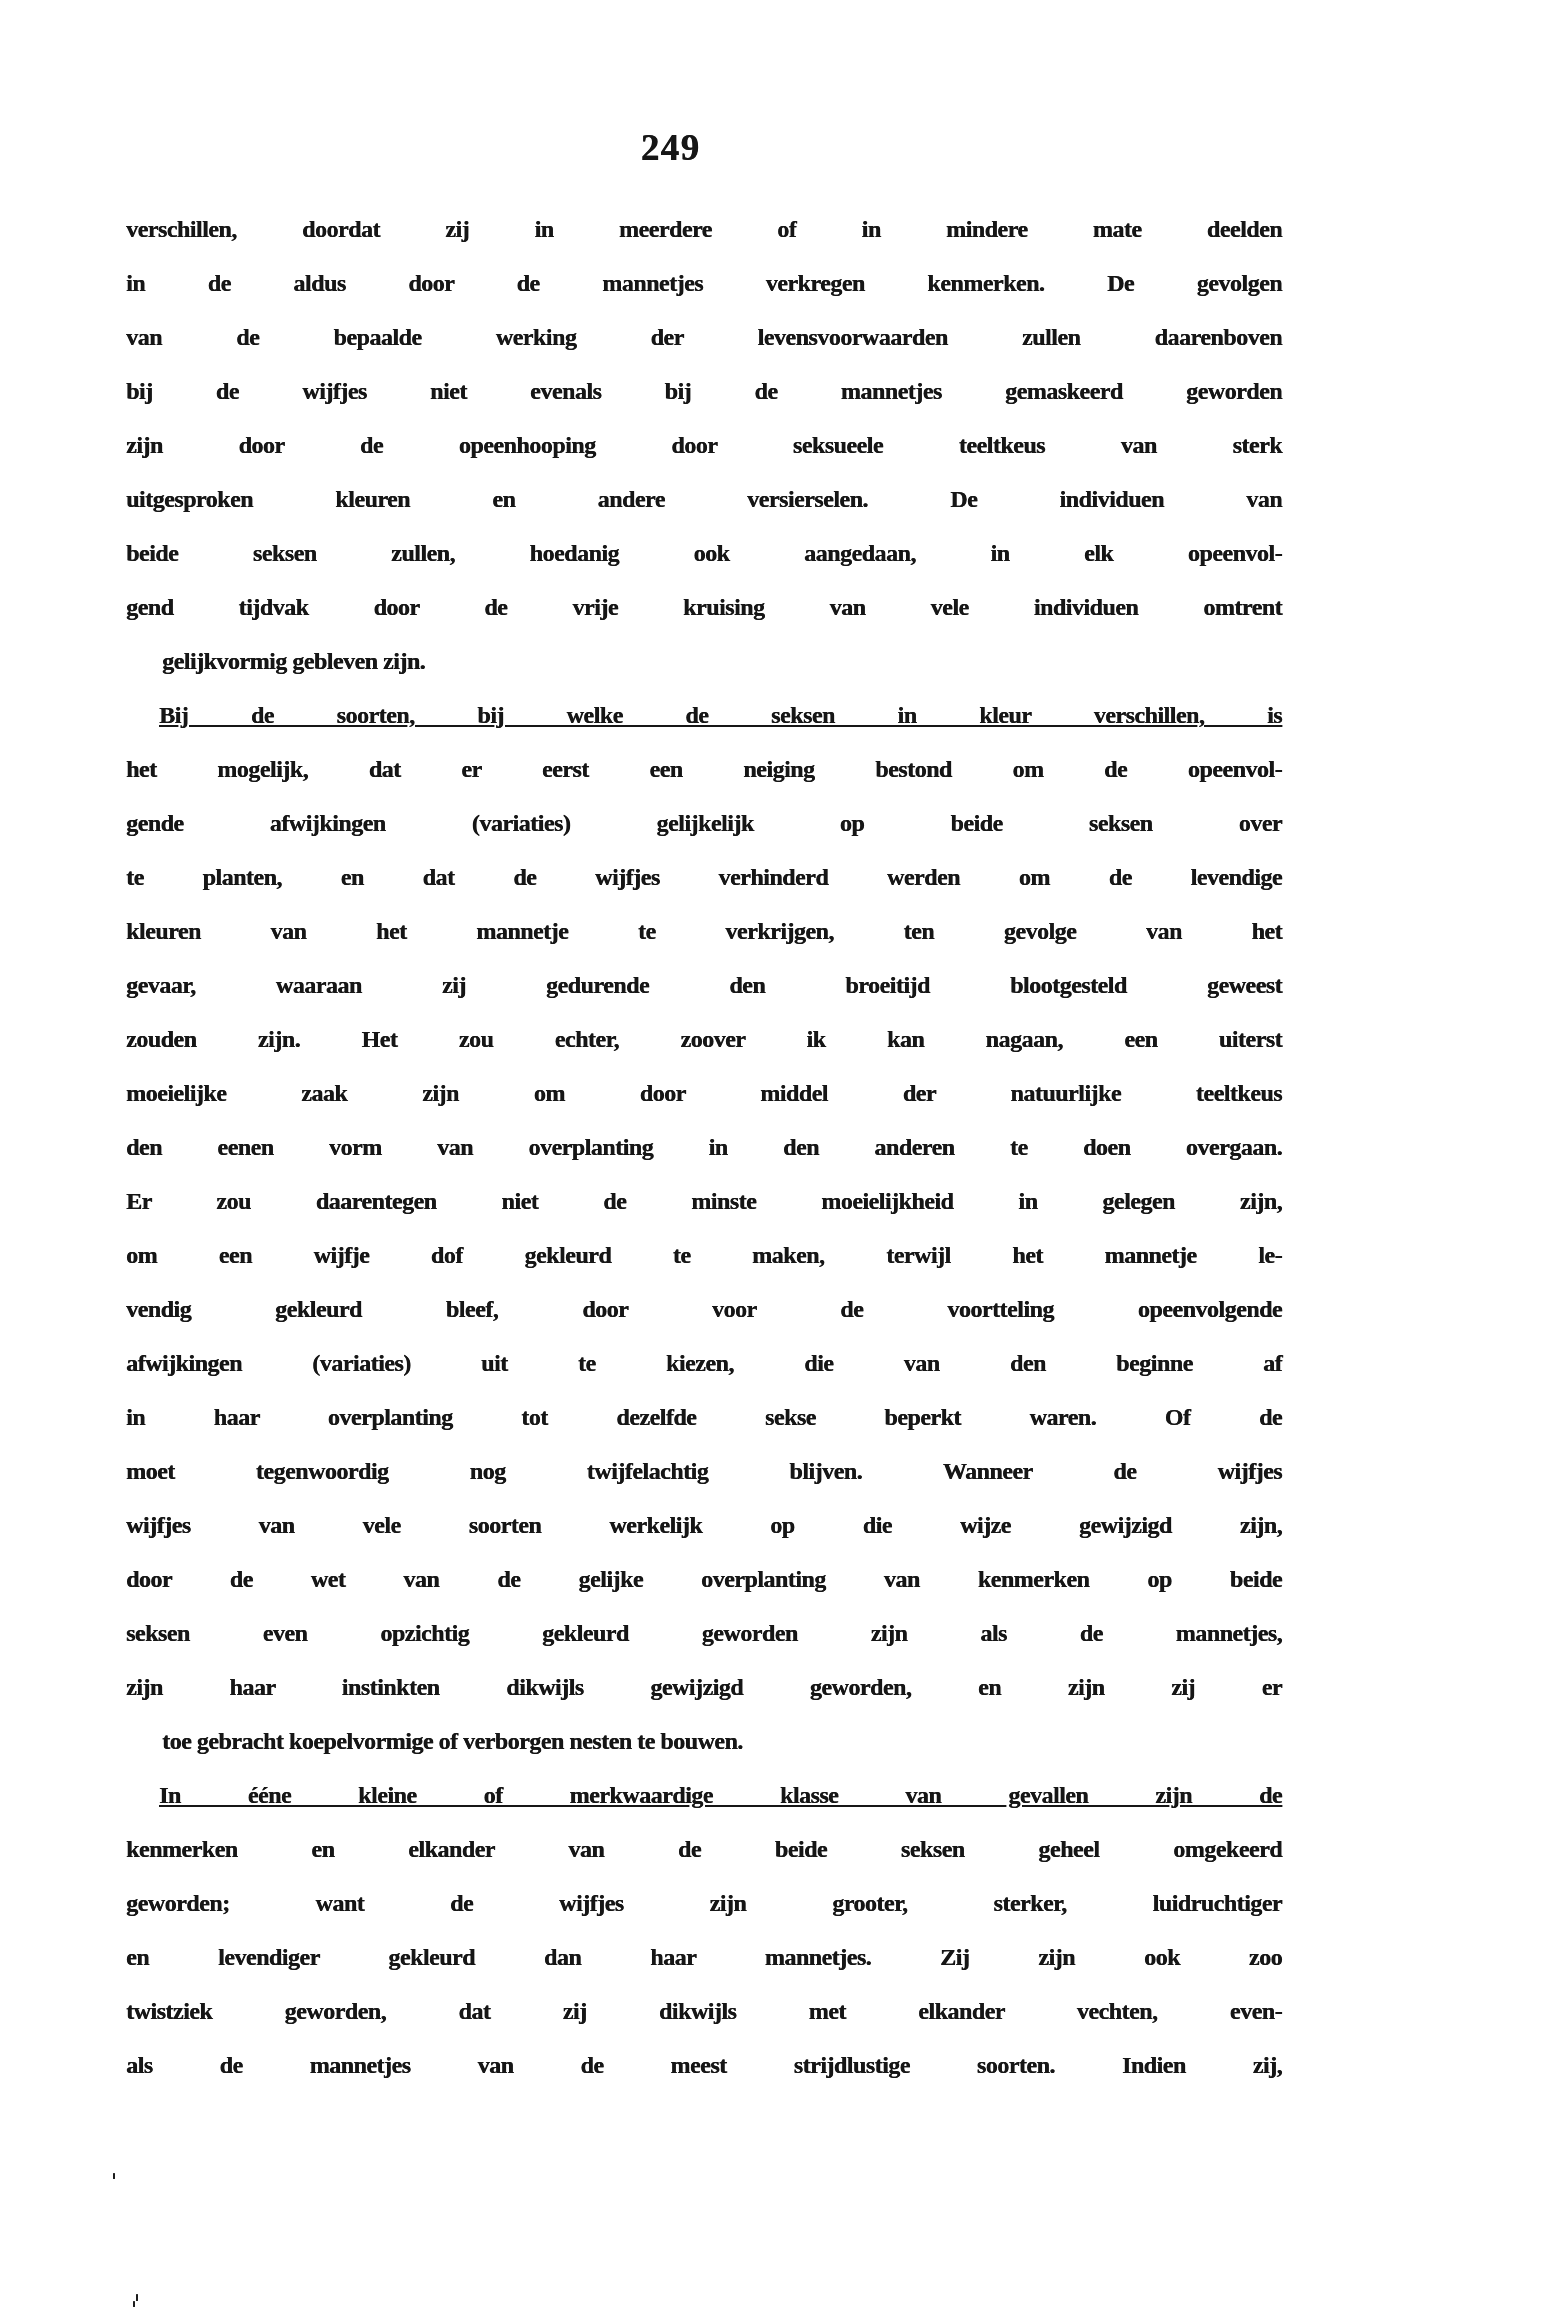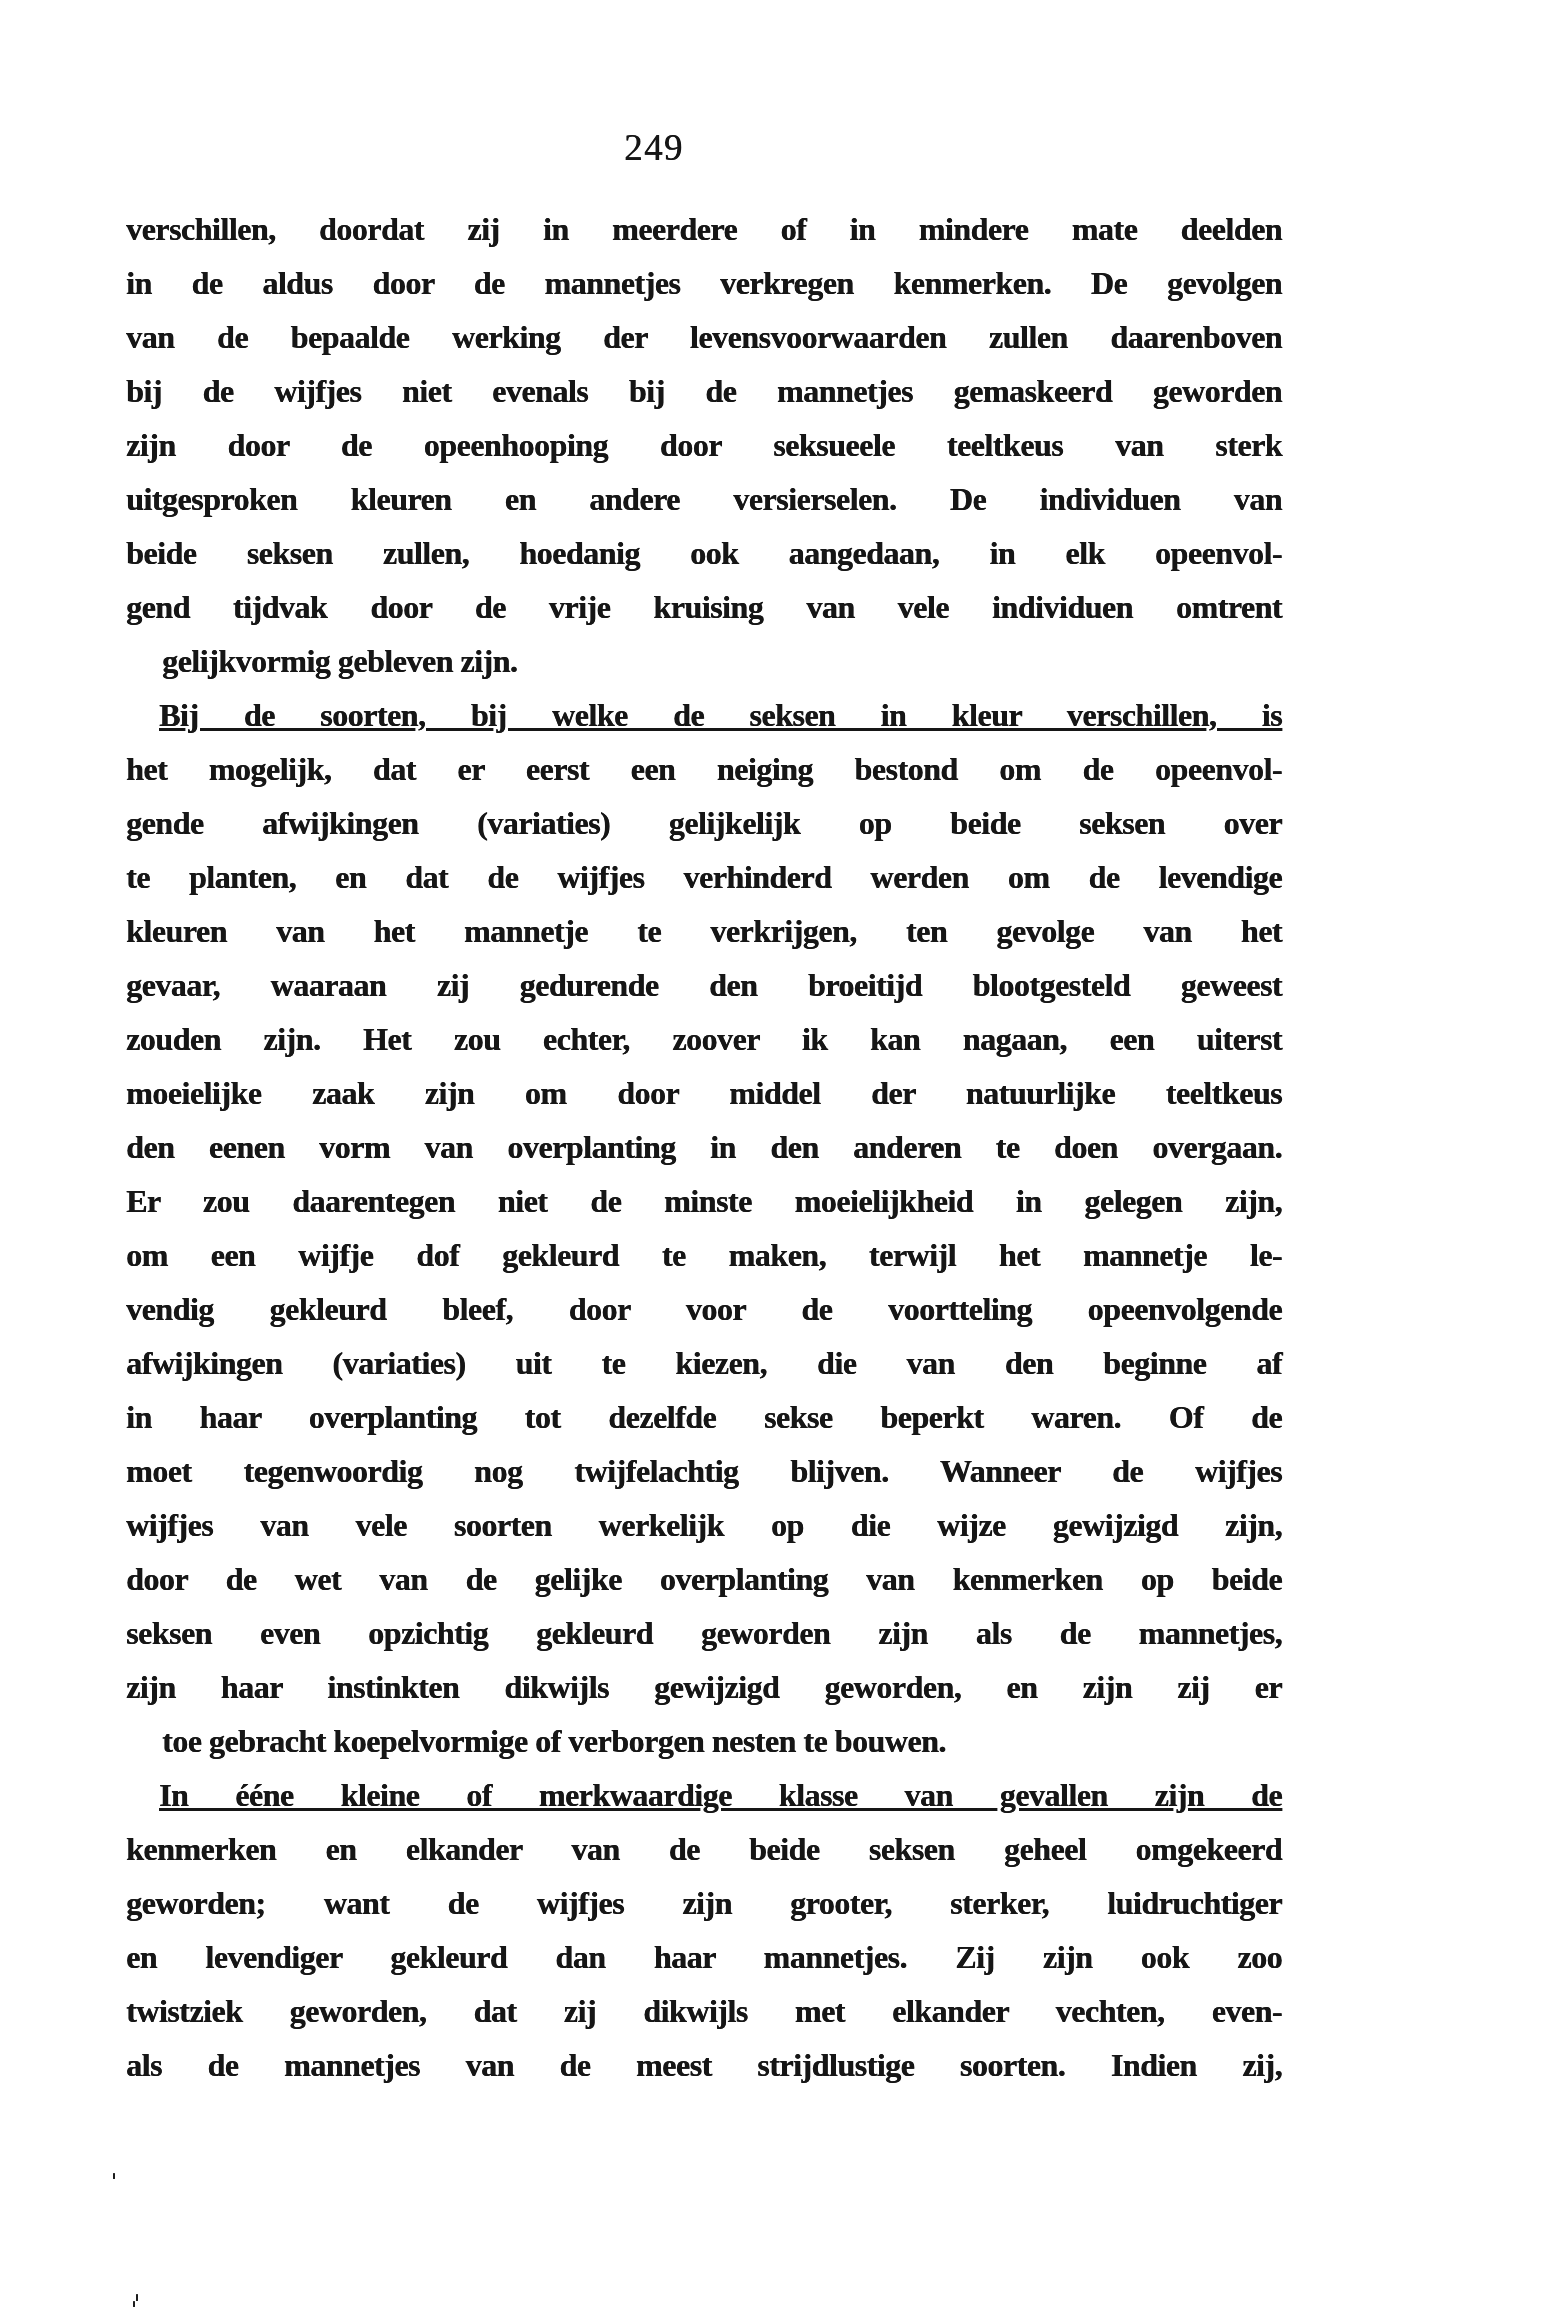--- a/index.html
+++ b/index.html
@@ -15,36 +15,37 @@
   .page {
     position: absolute;
     inset: 0;
     background: #ffffff;
   }
   .page-number {
     position: absolute;
     top: 126px;
     left: 624px;
     width: 93px;
+    text-align: center;
     font-size: 37px;
-    font-weight: 400;
+    font-weight: 700;
     letter-spacing: 1.4px;
     
     text-shadow: 0.5px 0 0 currentColor;
   }
   .text-block {
     position: absolute;
     left: 126px;
     top: 202px;
     width: 1156px;
   }
   .line {
     height: 54px;
     line-height: 54px;
-    font-size: 32px;
+    font-size: 24px;
     font-weight: 700;
     white-space: nowrap;          
     text-align: justify;
     text-align-last: justify;     
     text-shadow: 0.4px 0 0 currentColor; 
     letter-spacing: -0.5px;
   }
   .line.indent { text-indent: 33px; text-decoration: underline; }
   .line.par-end {
     text-align-last: left;        

